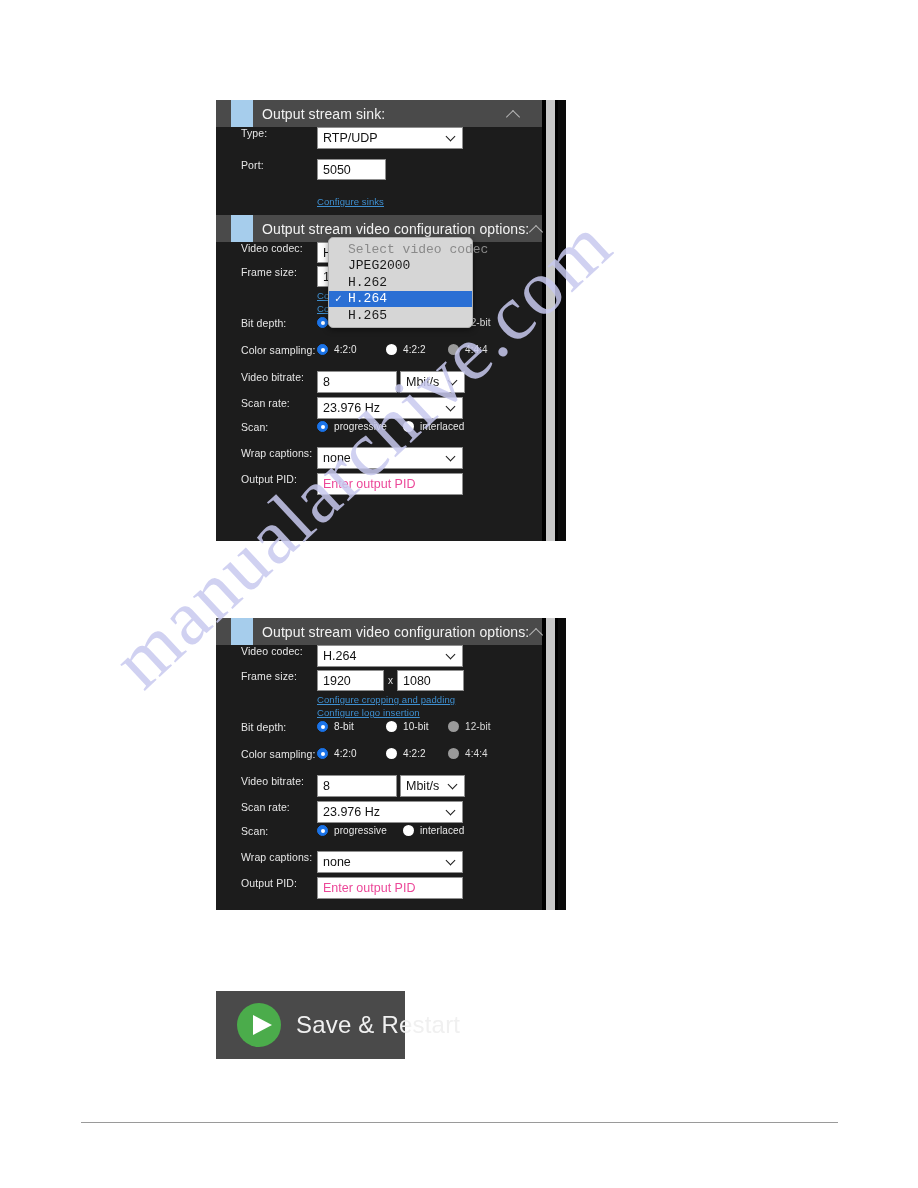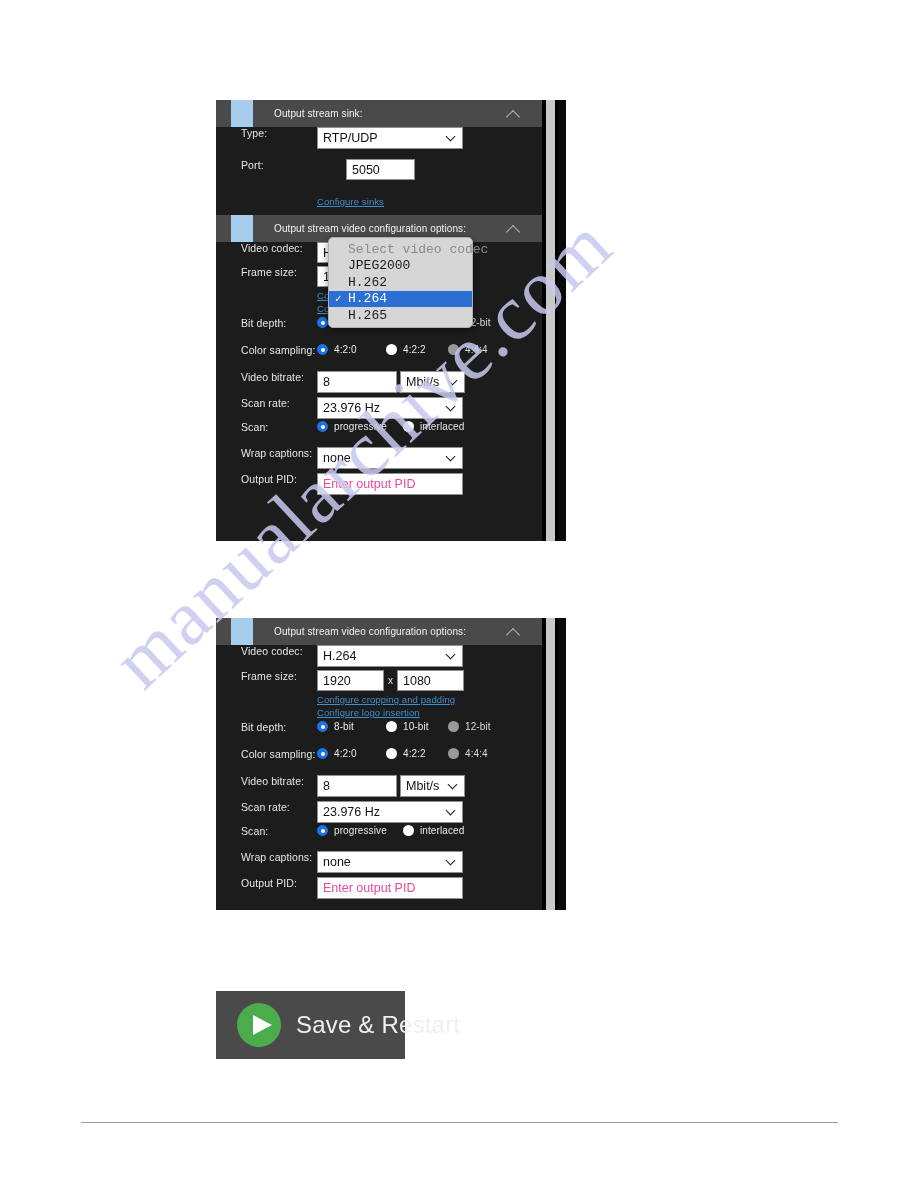--- a/index.html
+++ b/index.html
@@ -68,22 +68,22 @@
     position:relative;
   }
   .head-marker{
     width:22px;height:27px;
     background:#a6cdec;
     flex:0 0 auto;
     margin-left:15px;
   }
   .head-title{
     color:#f2f2f2;
-    font-size:10px;
-    margin-left:21px;
+    font-size:14px;
+    margin-left:9px;
     flex:1 1 auto;
     white-space:nowrap;
     letter-spacing:.1px;
   }
   .chev{
     width:16px;height:16px;
     flex:0 0 auto;
     margin-right:12px;
     position:relative;
   }
@@ -292,21 +292,21 @@
           <div class="lbl">Type:</div>
           <div class="ctl">
             <div class="fld sel" style="width:146px;height:22px;">
               <span>RTP/UDP</span>
               <span class="arrow"></span>
             </div>
           </div>
         </div>
 
 
-        <div class="row" style="height:37px;gap:29px;">
+        <div class="row" style="height:37px;">
           <div class="lbl">Port:</div>
           <div class="ctl">
             <div class="fld" style="width:69px;">5050</div>
           </div>
         </div>
 
 
         <div class="row" style="height:13px;">
           <div class="lbl"></div>
           <div class="ctl">

